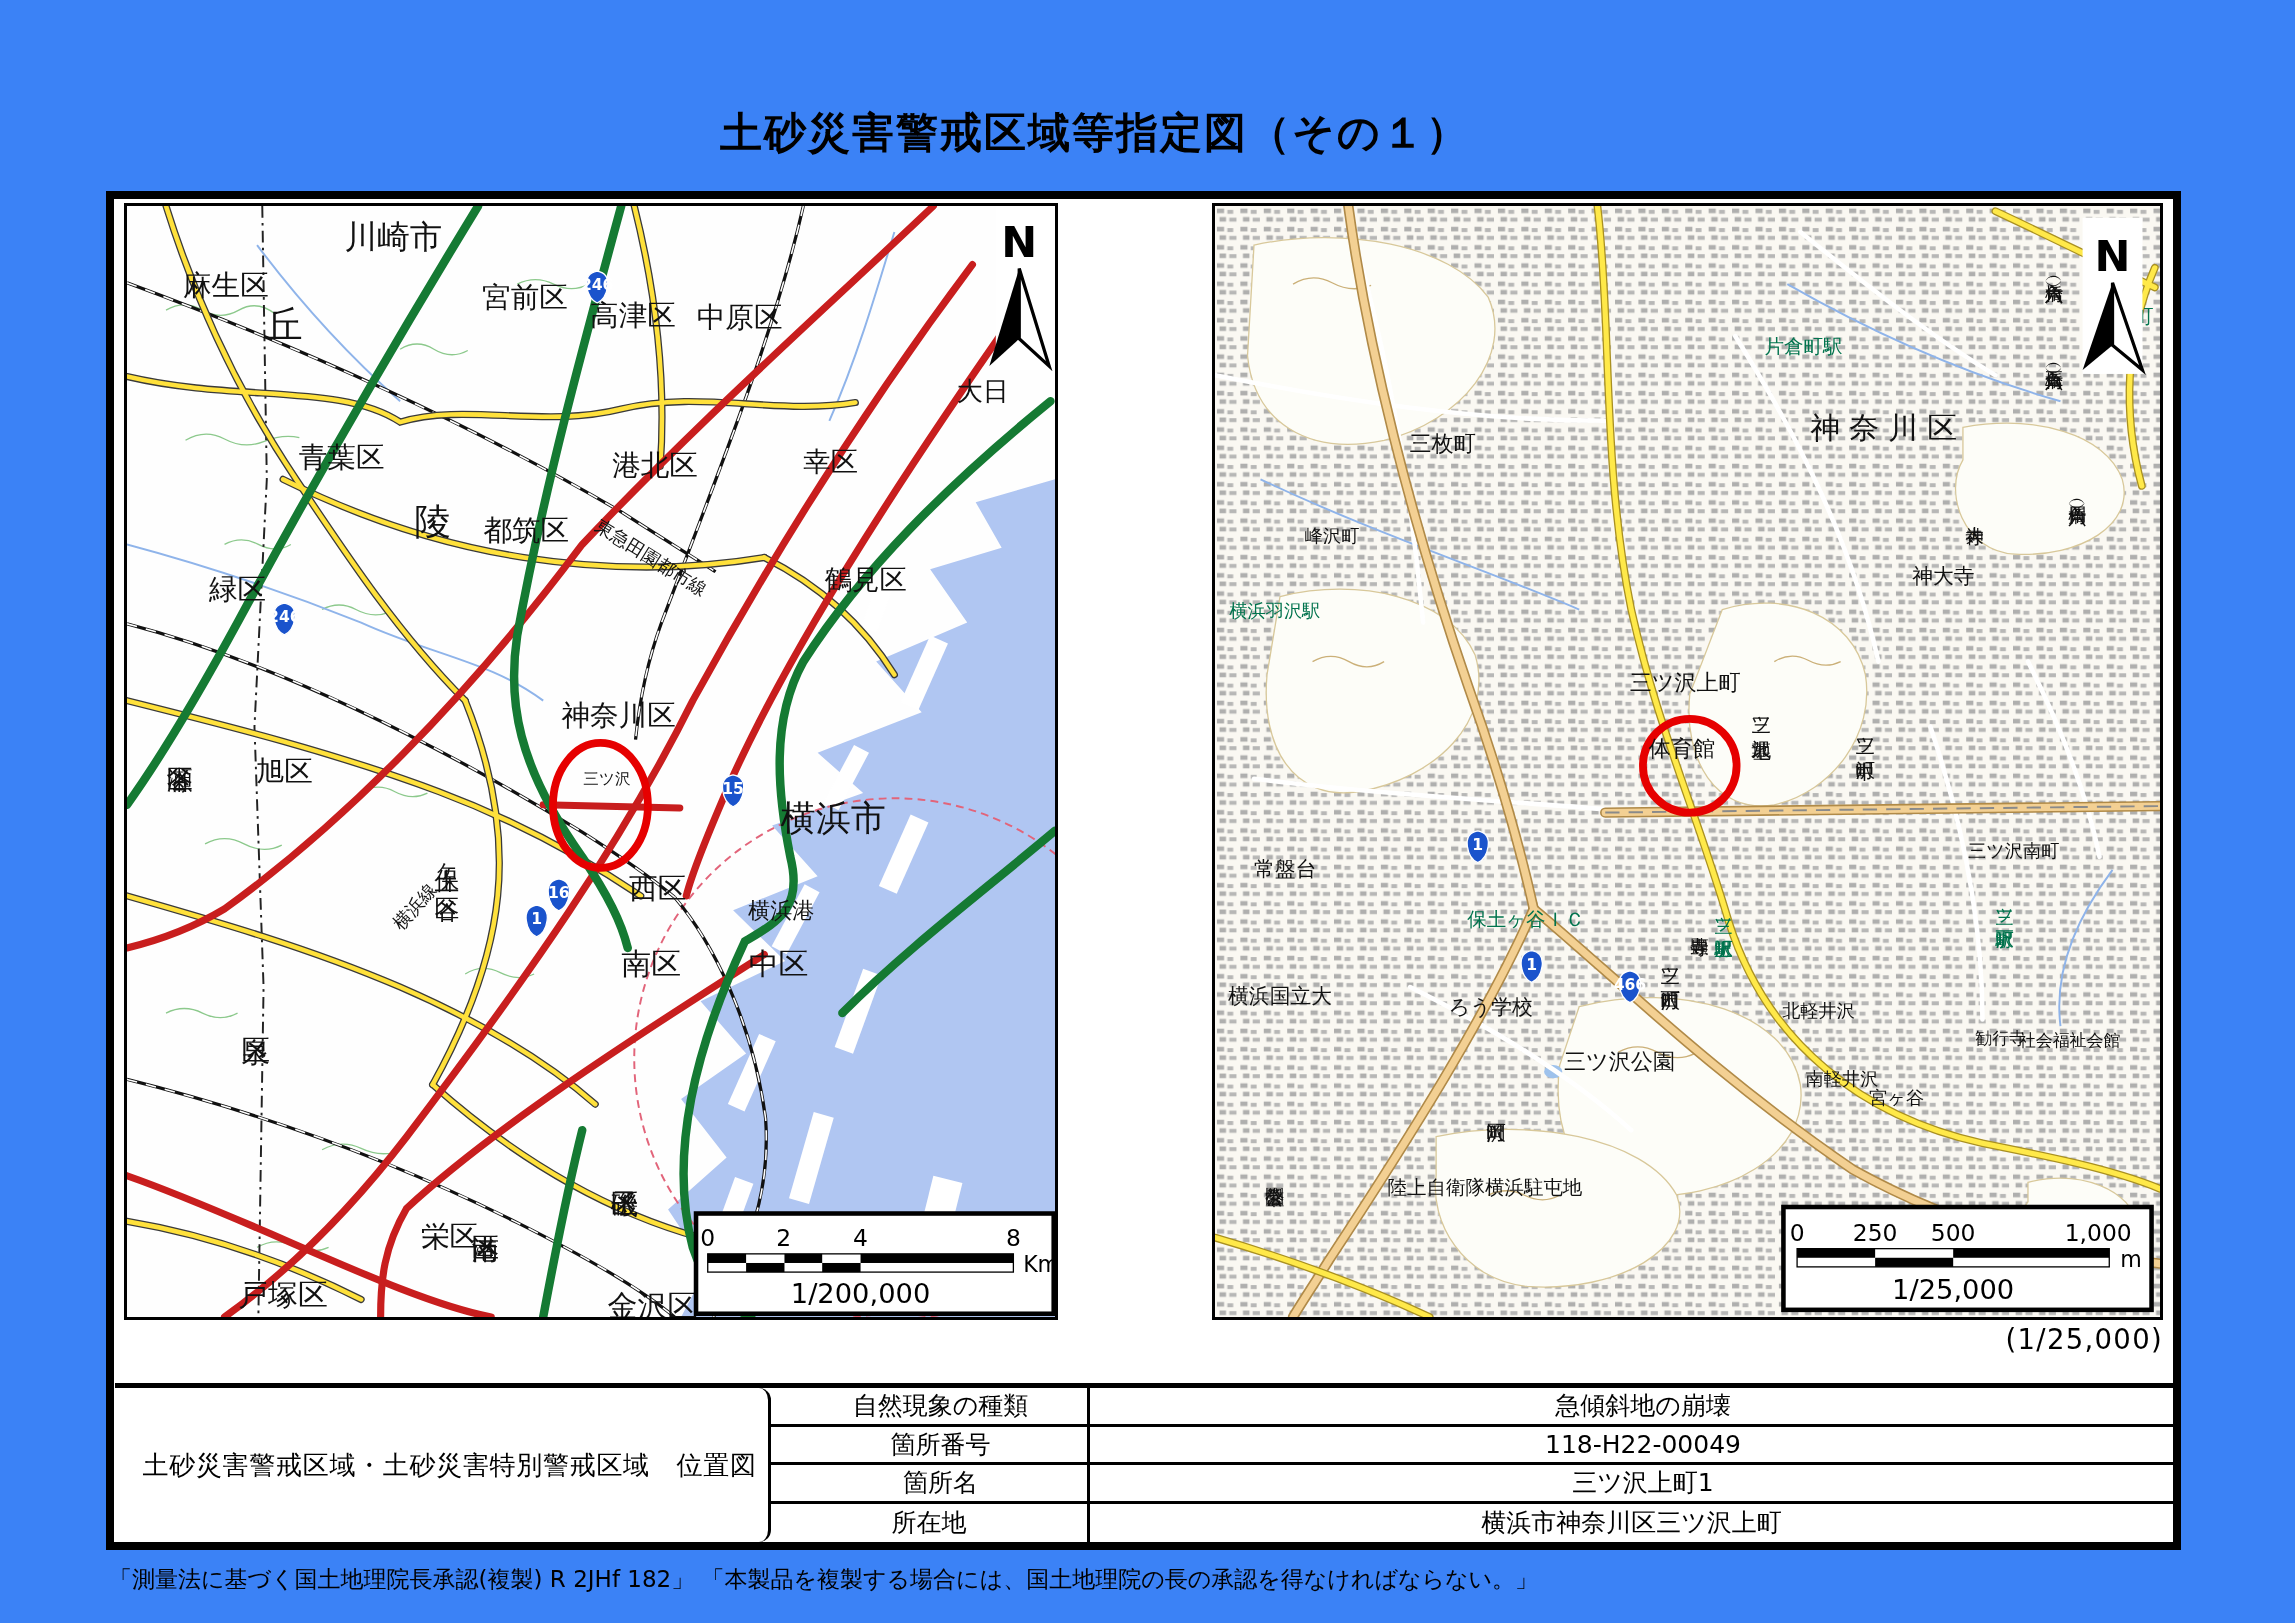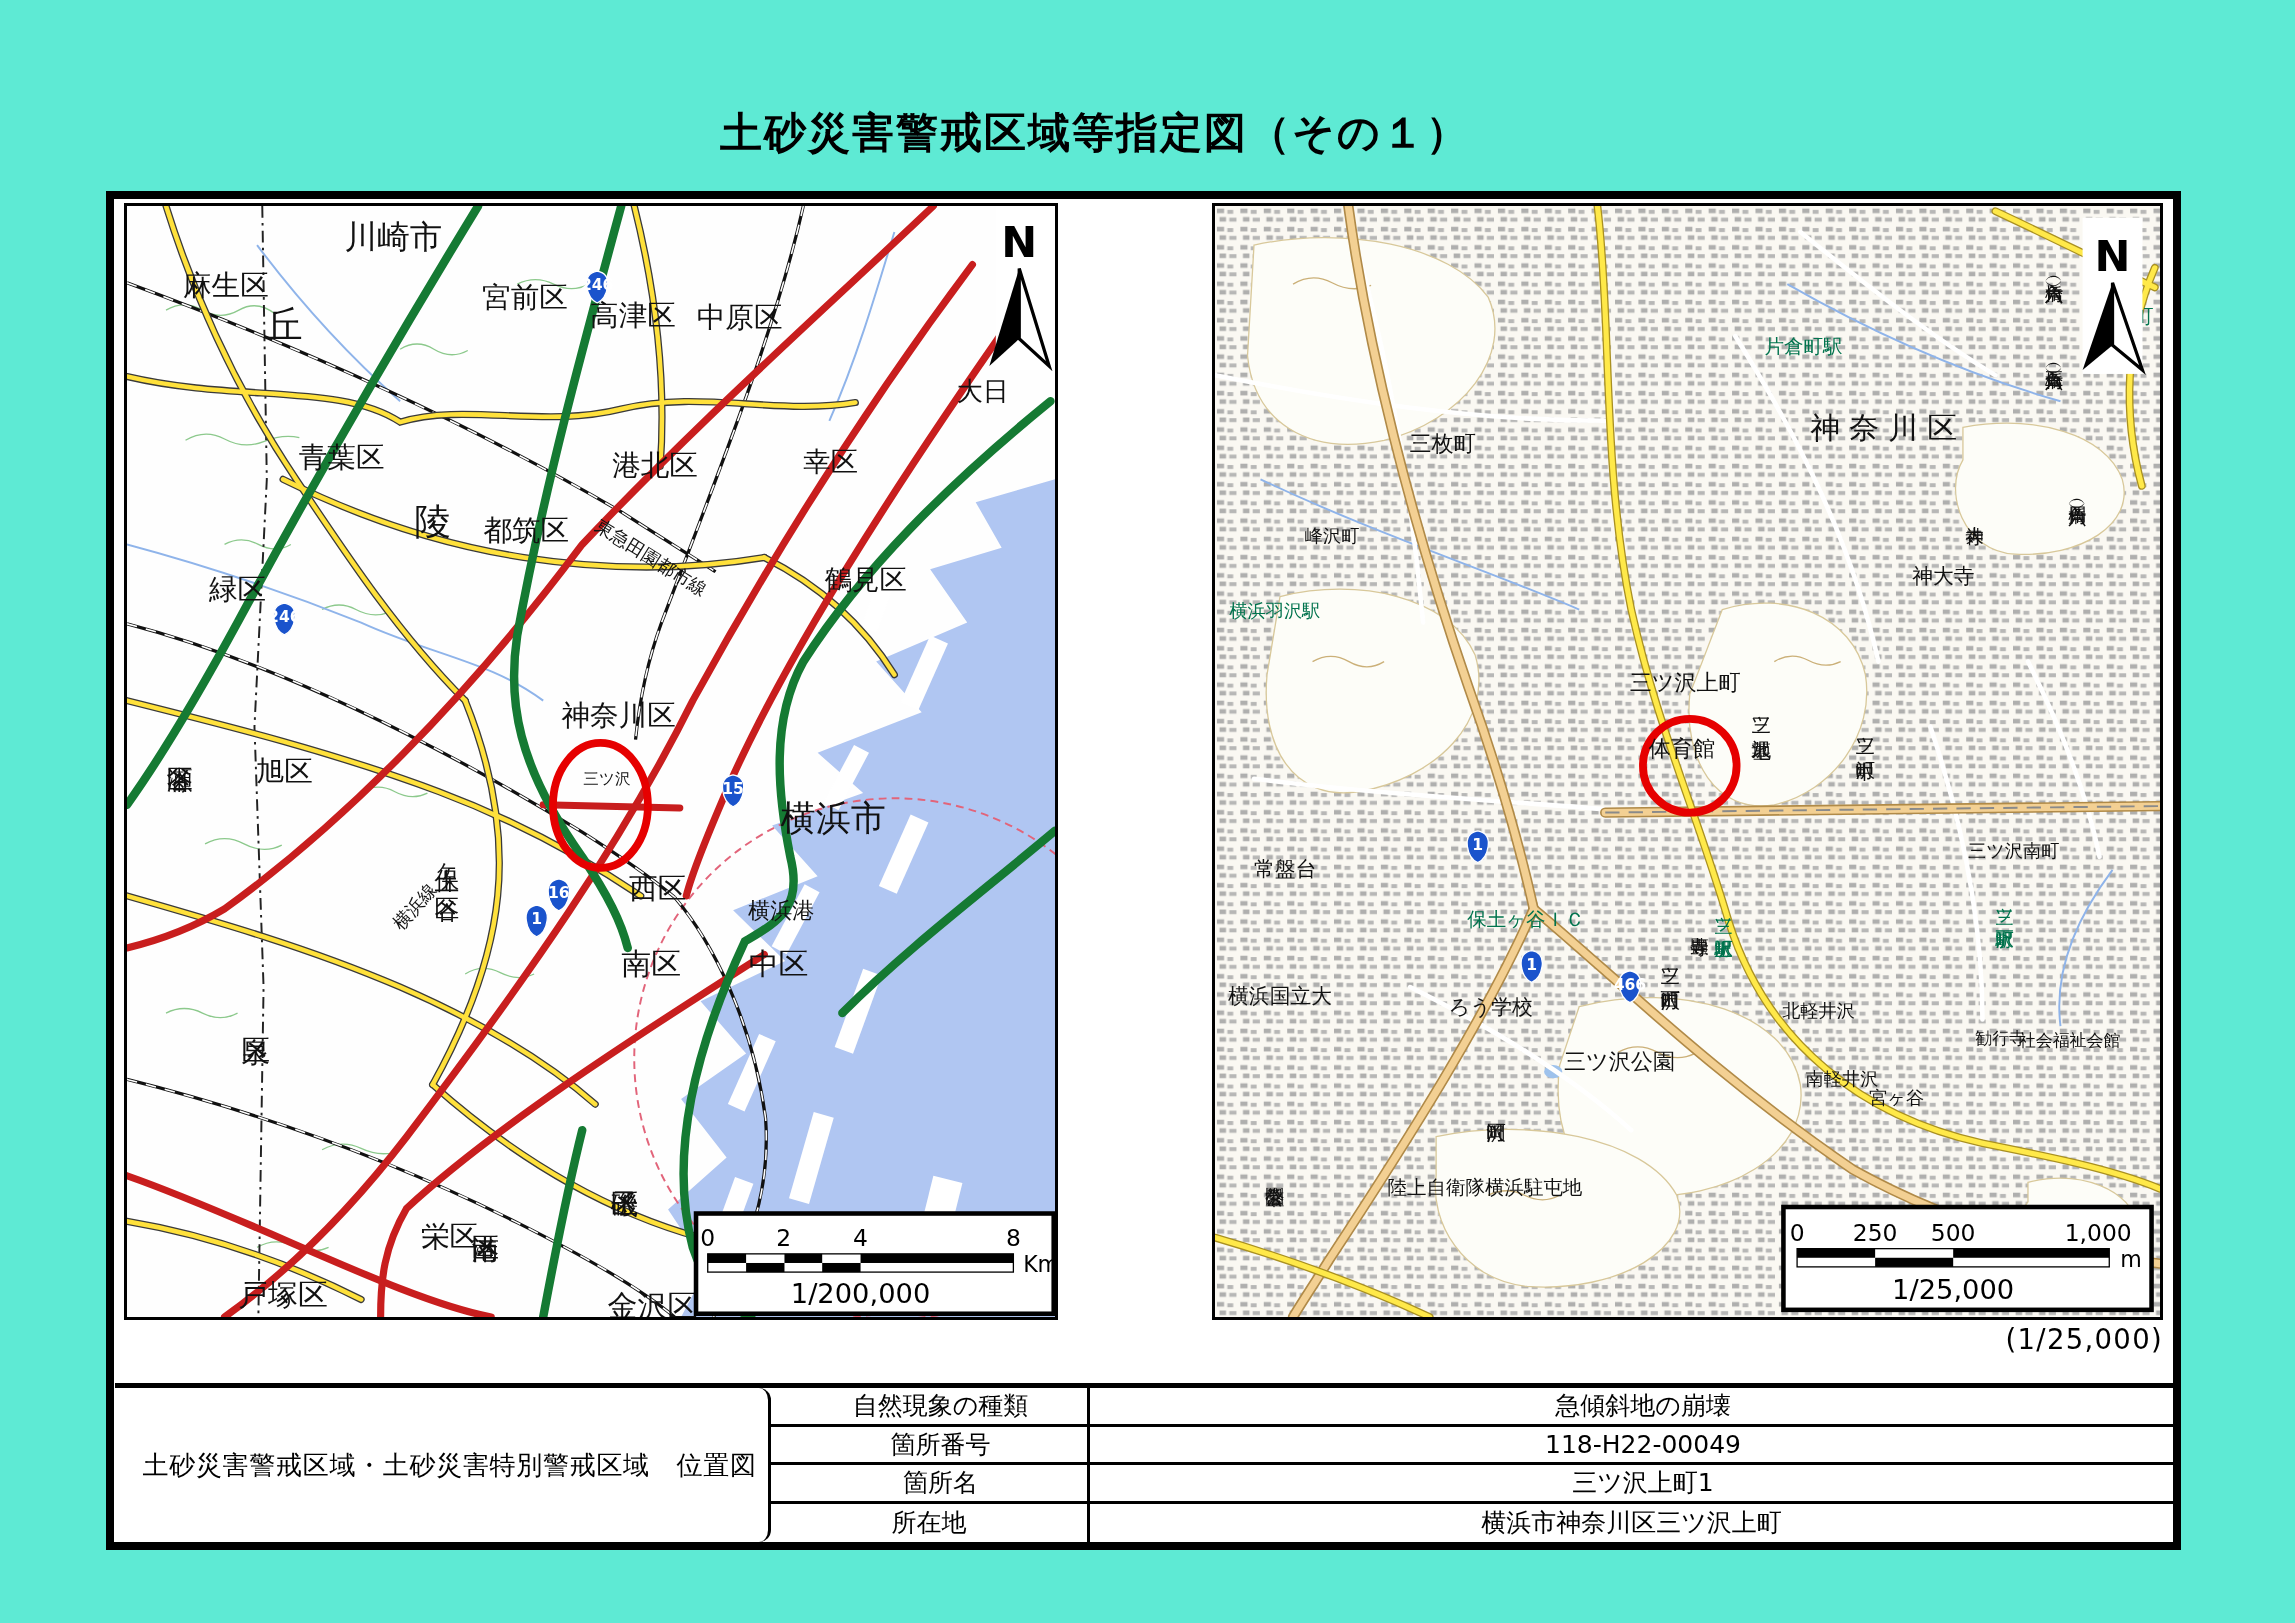--- a/index.html
+++ b/index.html
@@ -1,16 +1,16 @@
 <!DOCTYPE html>
 <html style="font-size:10.5px"><head>
 <meta charset="utf-8">
 <style>
   html,body{margin:0;padding:0;background:#fff;}
-  #page{position:relative;width:2295px;height:1623px;background:#5eead4;overflow:hidden;
+  #page{position:relative;width:2295px;height:1623px;background:#3b82f6;overflow:hidden;
         font-family:"DejaVu Sans",sans-serif;color:#000;}
   #doc-title{position:absolute;left:720px;top:105px;width:655px;text-align:center;
         font-size:42px;font-weight:600;letter-spacing:2px;white-space:nowrap;}
   #outer-frame{position:absolute;left:106px;top:191px;width:2075px;height:1359px;
         border:8.5px solid #000;box-sizing:border-box;background:#fff;}
   .map-panel{position:absolute;border:3.9px solid #000;box-sizing:border-box;background:#fff;overflow:hidden;}
   #left-panel{left:124px;top:203px;width:934px;height:1117px;}
   #right-panel{left:1212px;top:203px;width:951px;height:1117px;}
   .map-panel svg{display:block;width:100%;height:100%;}
   .caption{position:absolute;text-align:center;font-size:27.5px;letter-spacing:1.3px;}
@@ -443,15 +443,16 @@
     <div class="lab bb" style="grid-row:1">自然現象の種類</div>
     <div class="val bb" style="grid-row:1">急傾斜地の崩壊</div>
     <div class="lab bb" style="grid-row:2">箇所番号</div>
     <div class="val bb" style="grid-row:2">118-H22-00049</div>
     <div class="lab bb" style="grid-row:3">箇所名</div>
     <div class="val bb" style="grid-row:3">三ツ沢上町1</div>
     <div class="lab" style="grid-row:4">所在地</div>
     <div class="val" style="grid-row:4">横浜市神奈川区三ツ沢上町</div>
   </div>
 
+  <div id="note">「測量法に基づく国土地理院長承認(複製) R 2JHf 182」 「本製品を複製する場合には、国土地理院の長の承認を得なければならない。」</div>
 
 </div>
 
 
 </body></html>

